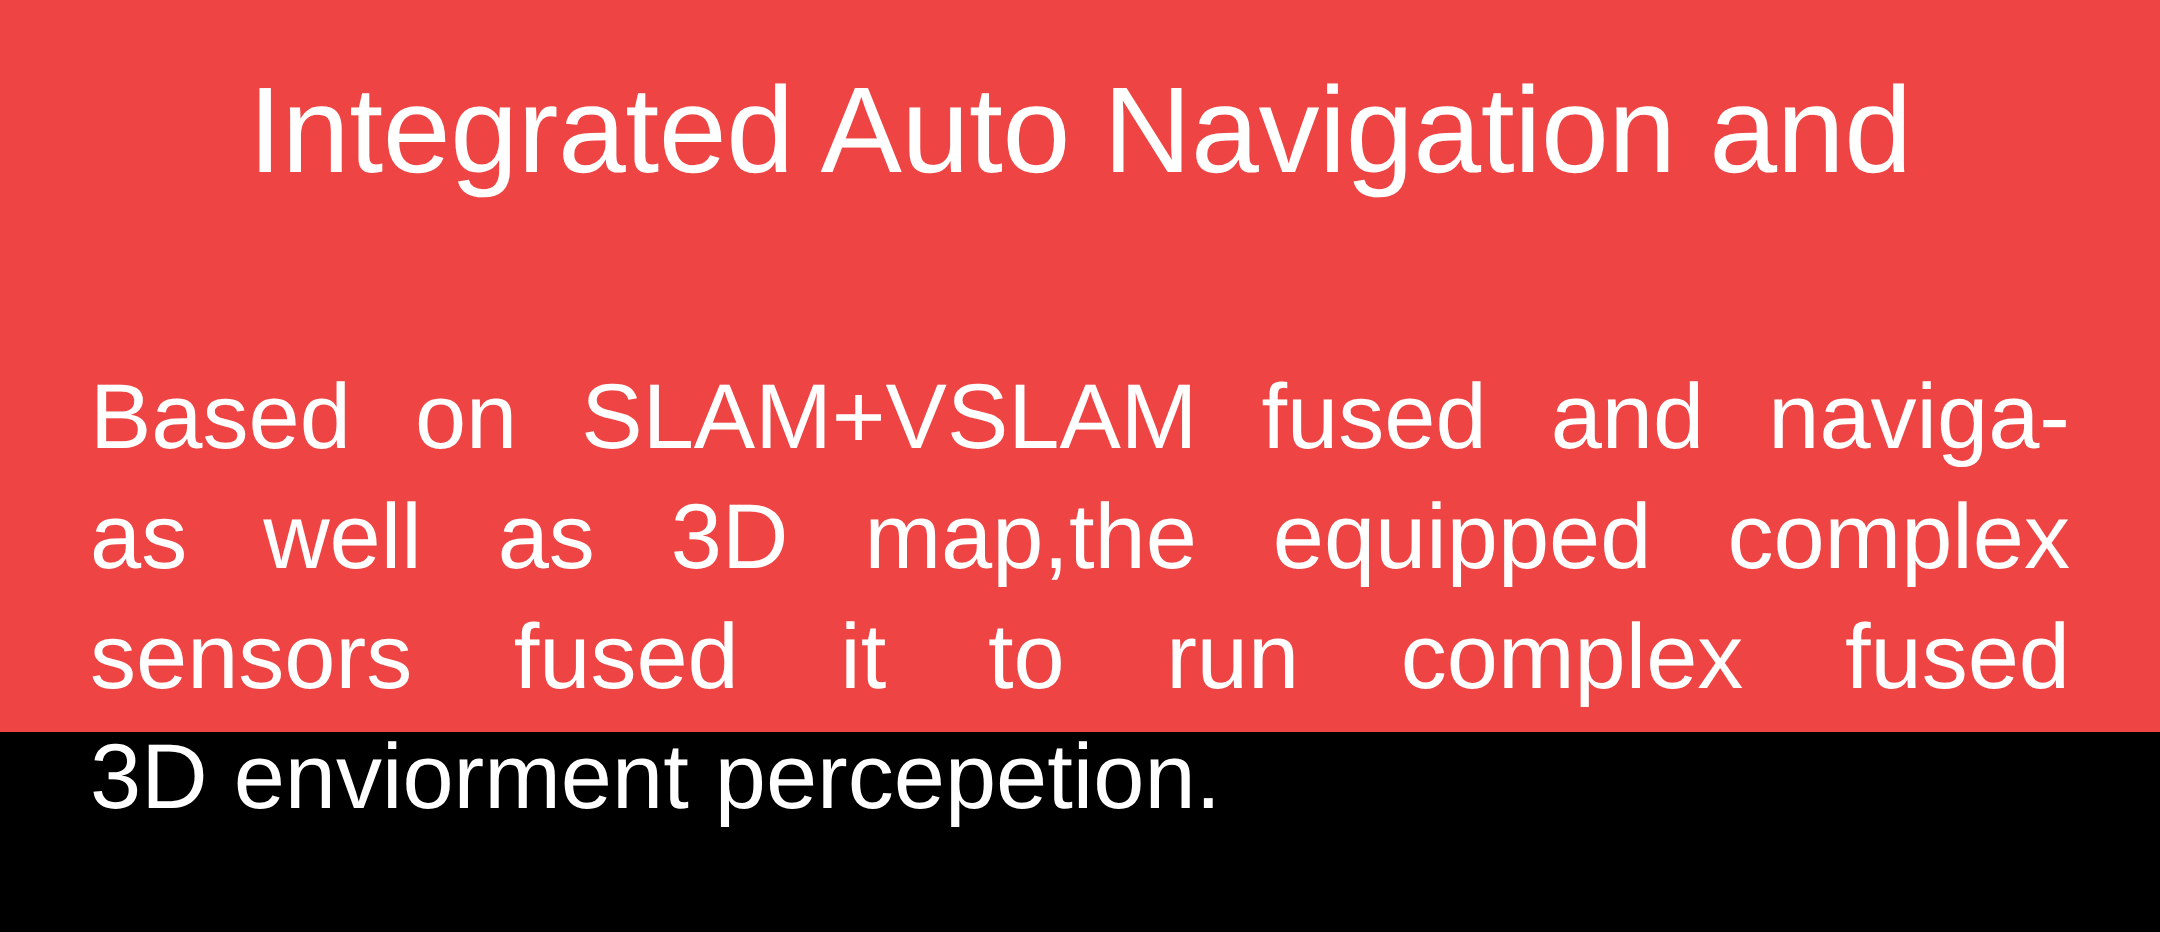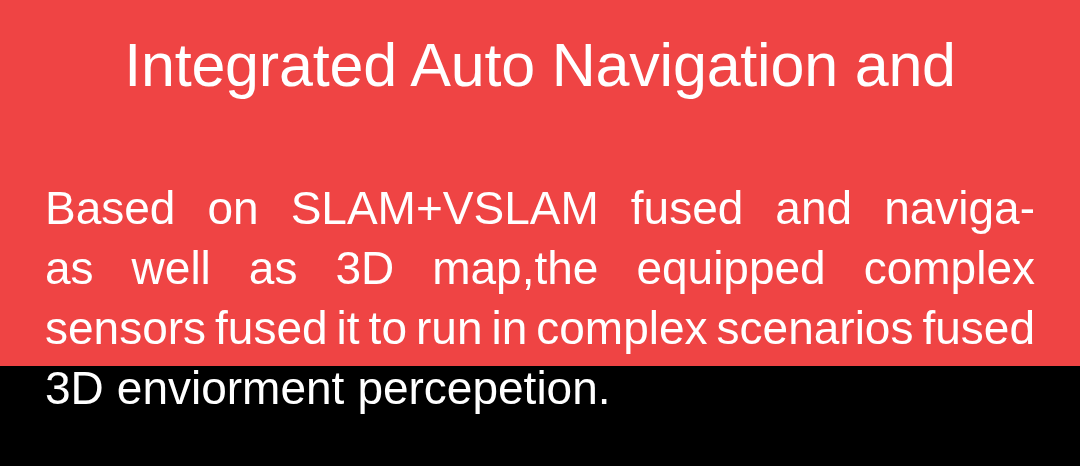--- a/index.html
+++ b/index.html
@@ -79,17 +79,17 @@
 
 <div id="slide">
 
   <div class="title-block">
     <span class="title-line">Integrated Auto Navigation and</span>
   </div>
 
   <div class="body-block">
     <div class="body-line justify"><span class="w">Based</span><span class="w">on</span><span class="w">SLAM+VSLAM</span><span class="w">fused</span><span class="w">and</span><span class="w">naviga-</span></div>
     <div class="body-line justify"><span class="w">as</span><span class="w">well</span><span class="w">as</span><span class="w">3D</span><span class="w">map,the</span><span class="w">equipped</span><span class="w">complex</span></div>
-    <div class="body-line justify"><span class="w">sensors</span><span class="w">fused</span><span class="w">it</span><span class="w">to</span><span class="w">run</span><span class="w">in</span><span class="w">complex</span><span class="w">scenarios</span><span class="w">fused</span></div>
+    <div class="body-line justify"><span class="w">sensors</span><span class="w">fused</span><span class="w">it</span><span class="w">to</span><span class="w">run</span><span class="w">complex</span><span class="w">fused</span></div>
     <div class="body-line last"><span class="w">3D</span><span class="w">enviorment</span><span class="w">percepetion.</span></div>
   </div>
 
 </div>
 
 </body></html>

